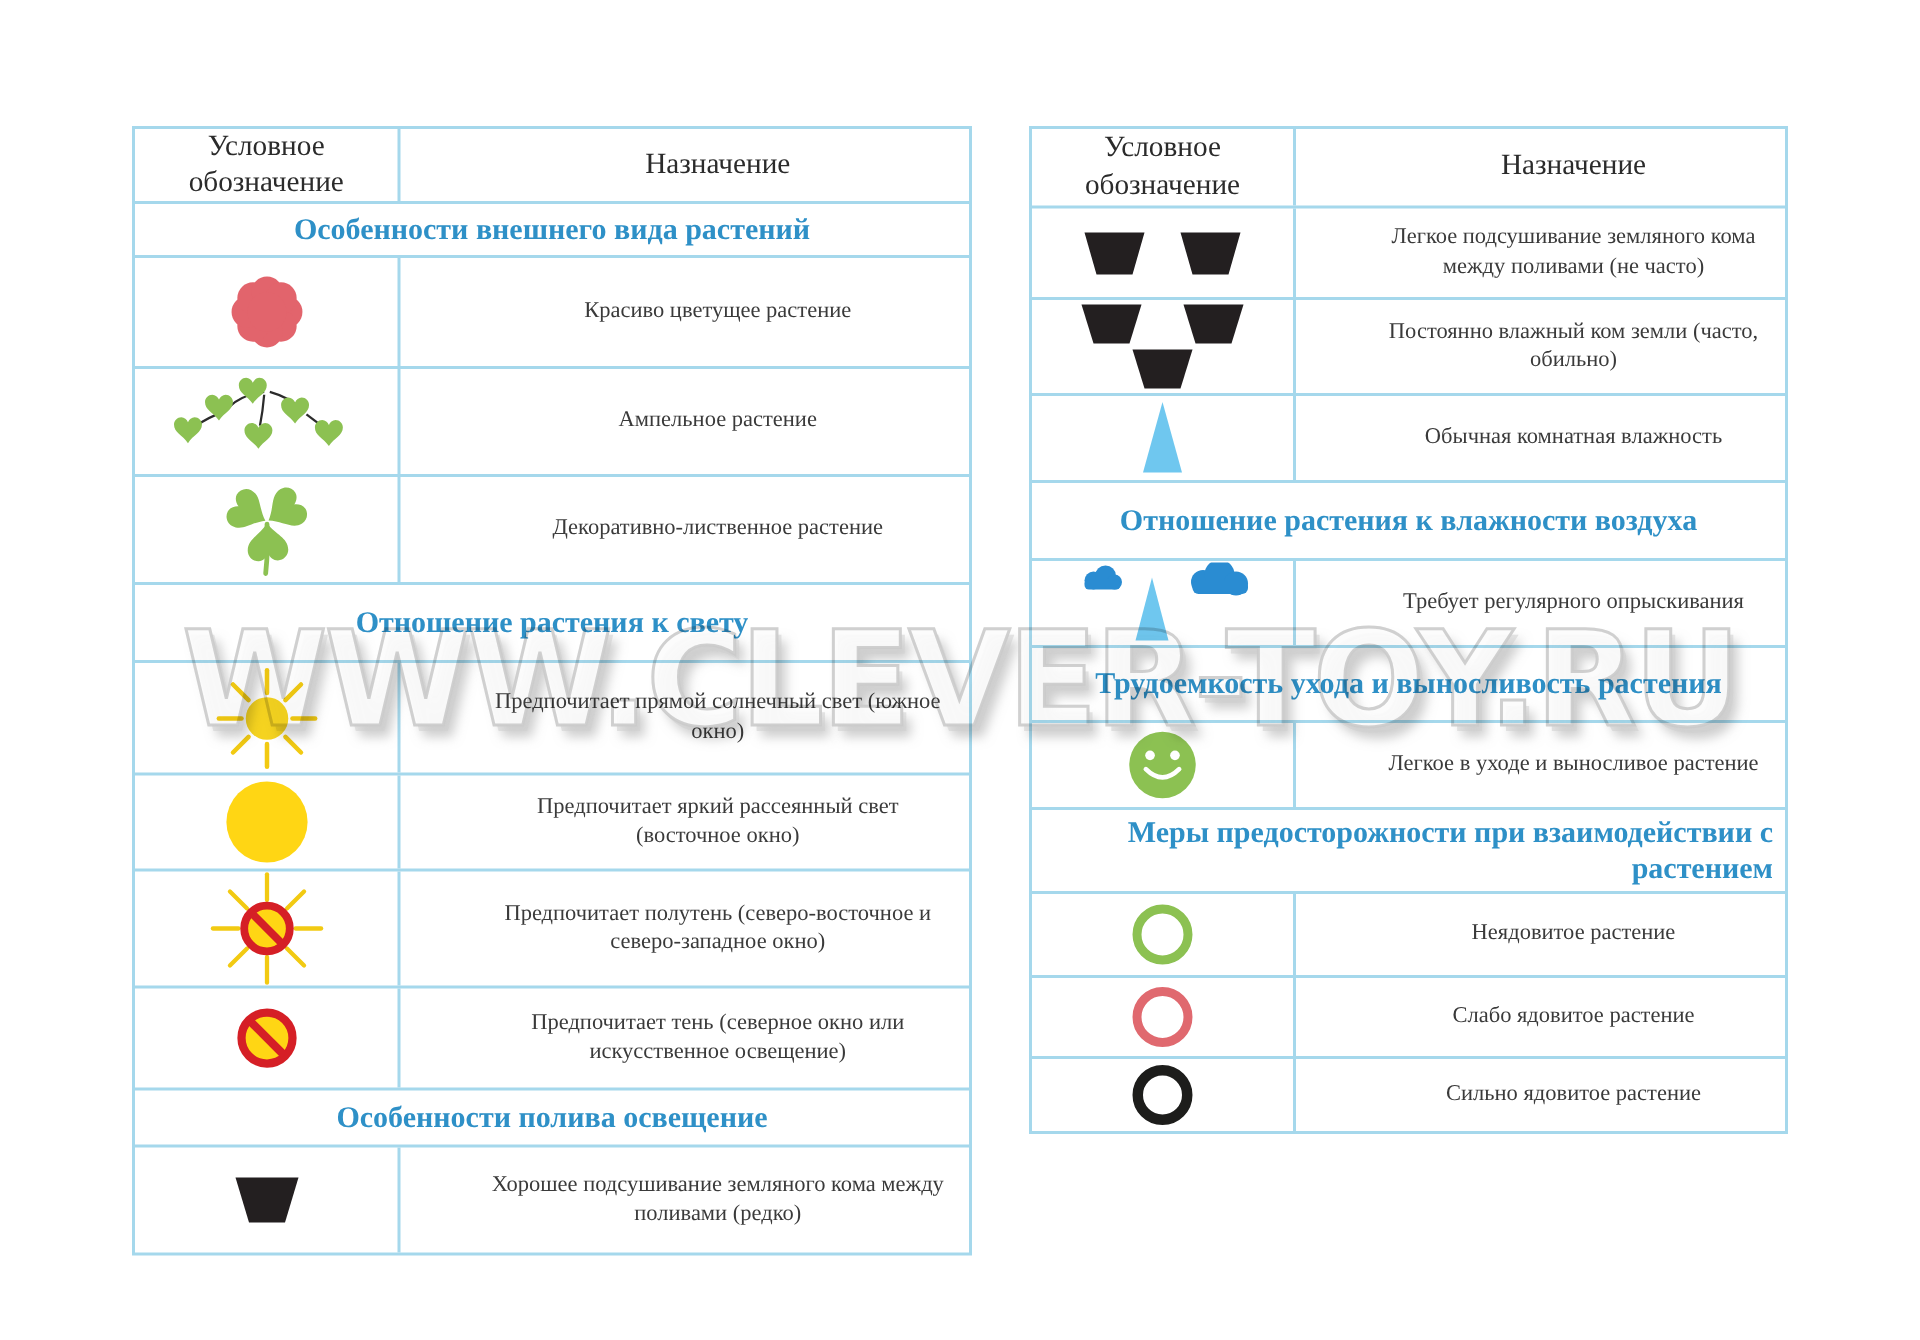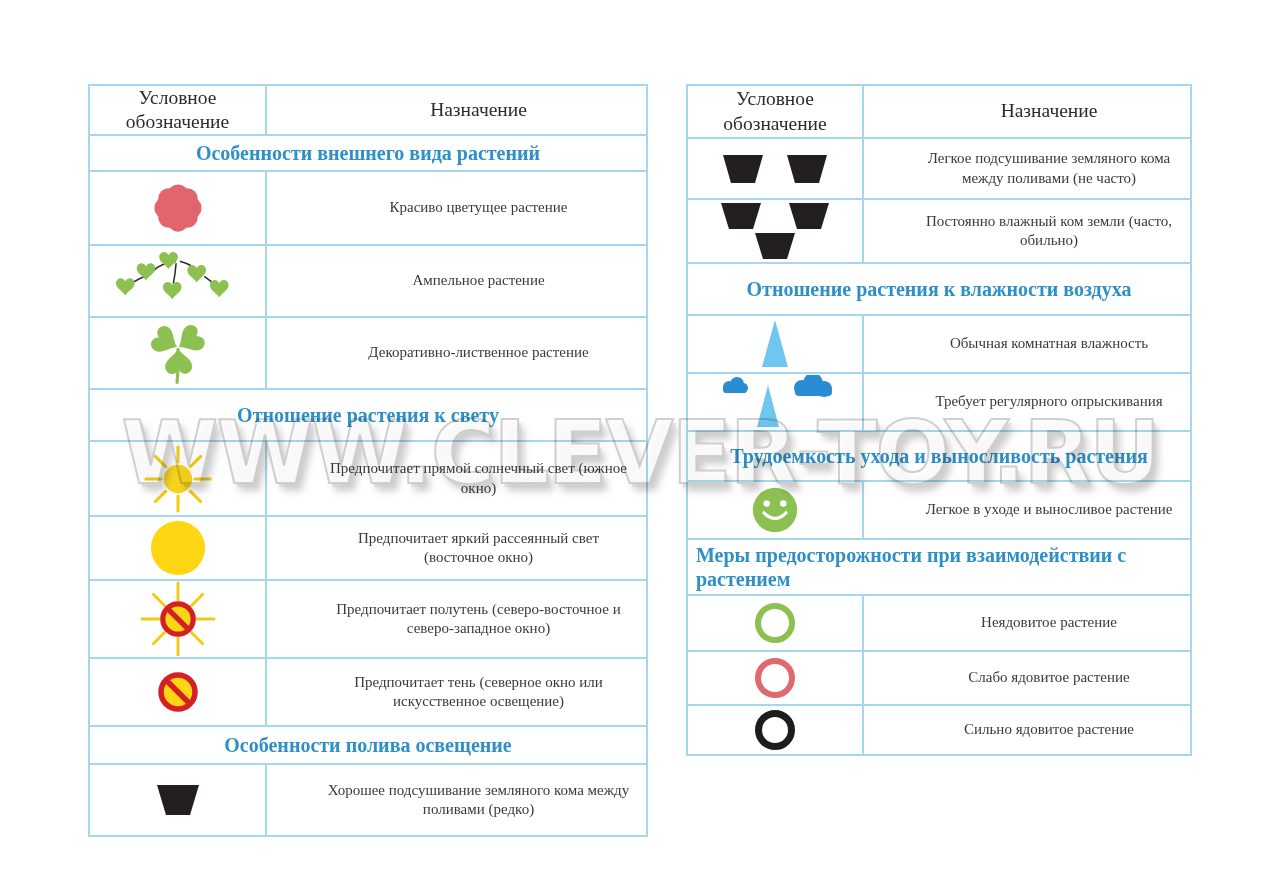--- a/index.html
+++ b/index.html
@@ -25,21 +25,21 @@
   .cell{
     display:flex;align-items:center;justify-content:center;
     box-sizing:border-box;text-align:center;
   }
   .sym{border-right:2px solid #a5d8ec;flex:0 0 auto;}
   #left-table .sym{width:177px;}
   #right-table .sym{width:176px;}
   .desc{flex:1 1 auto;padding:2px 12px;font-size:15px;color:#3a3a3a;line-height:1.28;}
   .header-row .cell{font-size:19.5px;color:#2b2b2b;line-height:1.25;padding:2px 10px;}
   .section{
-    align-items:center;justify-content:center;text-align:left;
+    align-items:center;justify-content:center;text-align:right;
     color:#2e90c7;font-weight:bold;font-size:20px;line-height:1.2;
     padding:8px 8px;
   }
   svg{display:block;}
   #watermark{
     position:absolute;left:0;top:392px;width:1280px;height:120px;
     display:flex;align-items:center;justify-content:center;
     font-family:"DejaVu Sans","Liberation Sans",sans-serif;
     font-weight:bold;font-size:88px;letter-spacing:-2px;
     color:rgba(252,252,252,0.92);
@@ -253,33 +253,33 @@
         <polygon points="2,2 42,2 34,28 10,28" fill="#231f20"></polygon>
         <polygon points="70,2 110,2 102,28 78,28" fill="#231f20"></polygon>
         <polygon points="36,32 76,32 68,58 44,58" fill="#231f20"></polygon>
       </svg>
     </div>
     <div class="cell desc">
         <span>Постоянно влажный ком земли (часто, обильно)</span>
       </div>
   </div>
 
+  <div class="row" style="height:58px">
+    <div class="cell sym">
+      <svg width="28" height="48" viewBox="0 0 28 48">
+        <polygon points="14,0 27,47 1,47" fill="#6fc7ef"></polygon>
+      </svg>
+    </div>
+    <div class="cell desc">
+        <span>Обычная комнатная влажность</span>
+      </div>
+  </div>
+
   <div class="row section" style="height:52px">
     <span>Отношение растения к влажности воздуха</span>
-  </div>
-
-  <div class="row" style="height:58px">
-    <div class="cell sym">
-      <svg width="28" height="48" viewBox="0 0 28 48">
-        <polygon points="14,0 27,47 1,47" fill="#6fc7ef"></polygon>
-      </svg>
-    </div>
-    <div class="cell desc">
-        <span>Обычная комнатная влажность</span>
-      </div>
   </div>
 
   <div class="row" style="height:58px">
     <div class="cell sym">
       <svg width="118" height="54" viewBox="0 0 118 54">
         <g fill="#2a8cd2">
           <circle cx="13" cy="12" r="6"></circle>
             <circle cx="21" cy="9" r="7"></circle>
             <circle cx="27" cy="13" r="5"></circle>
           <rect x="7" y="11" width="24" height="7" rx="3"></rect>

